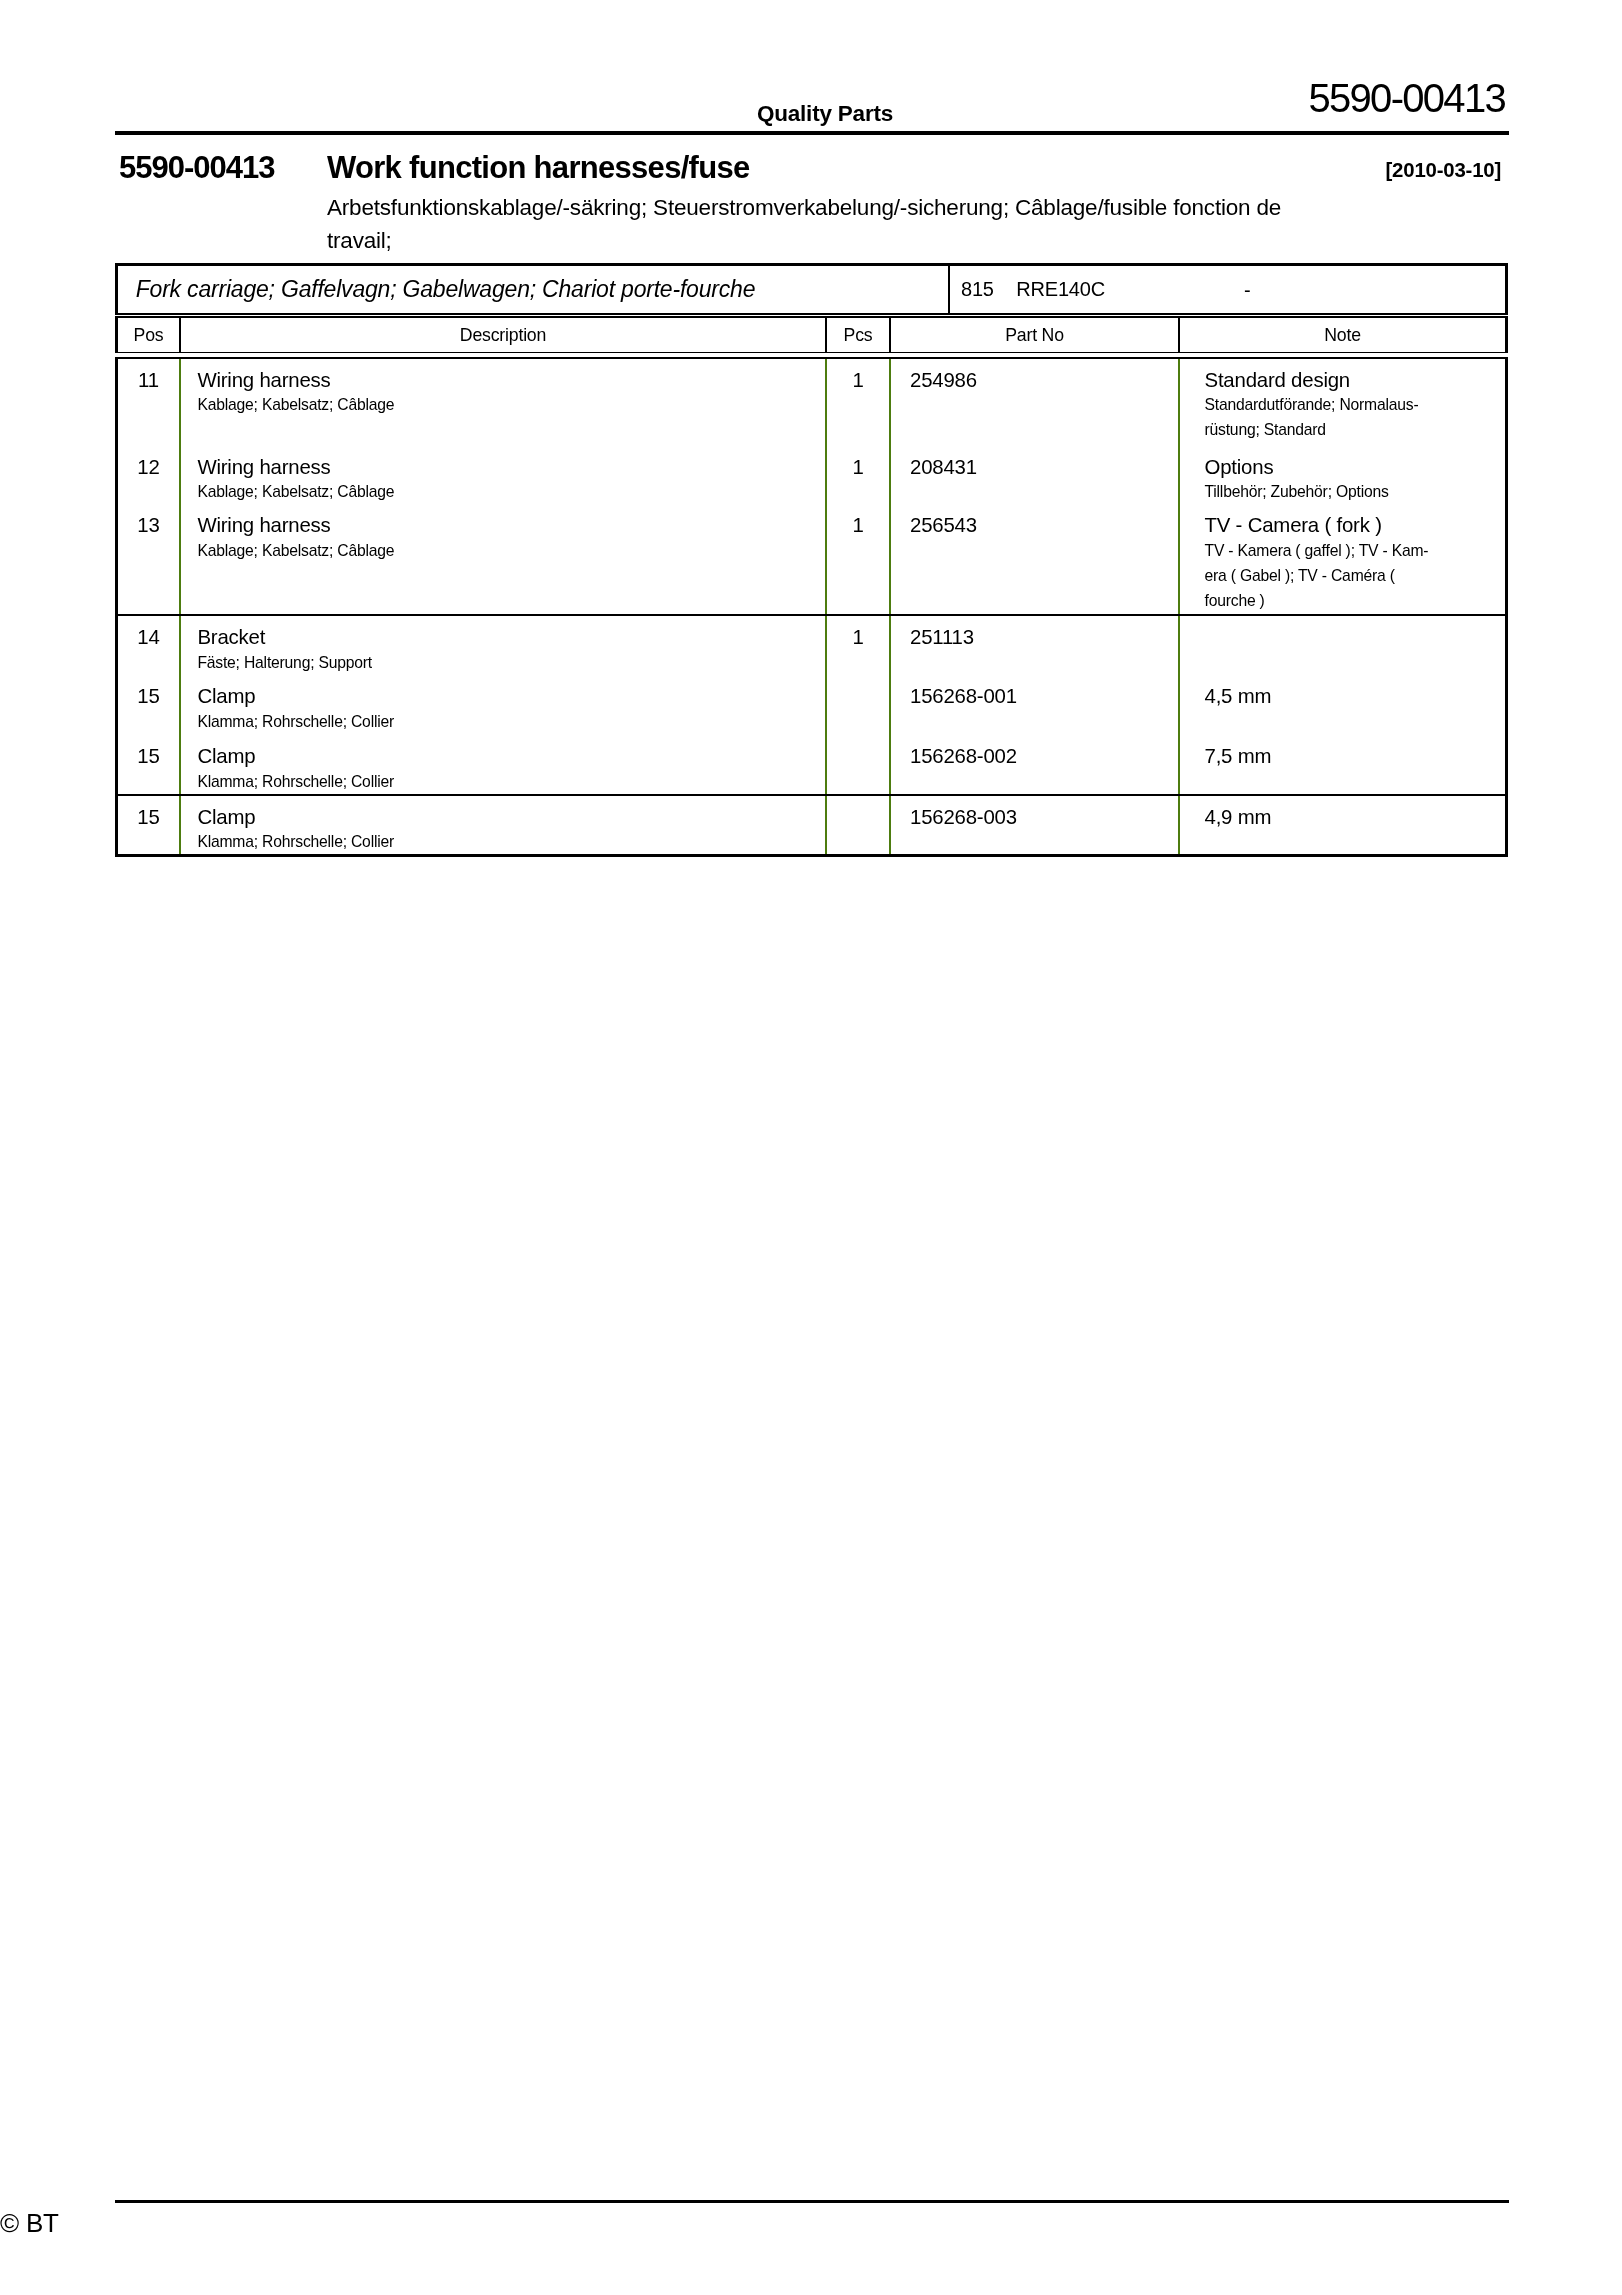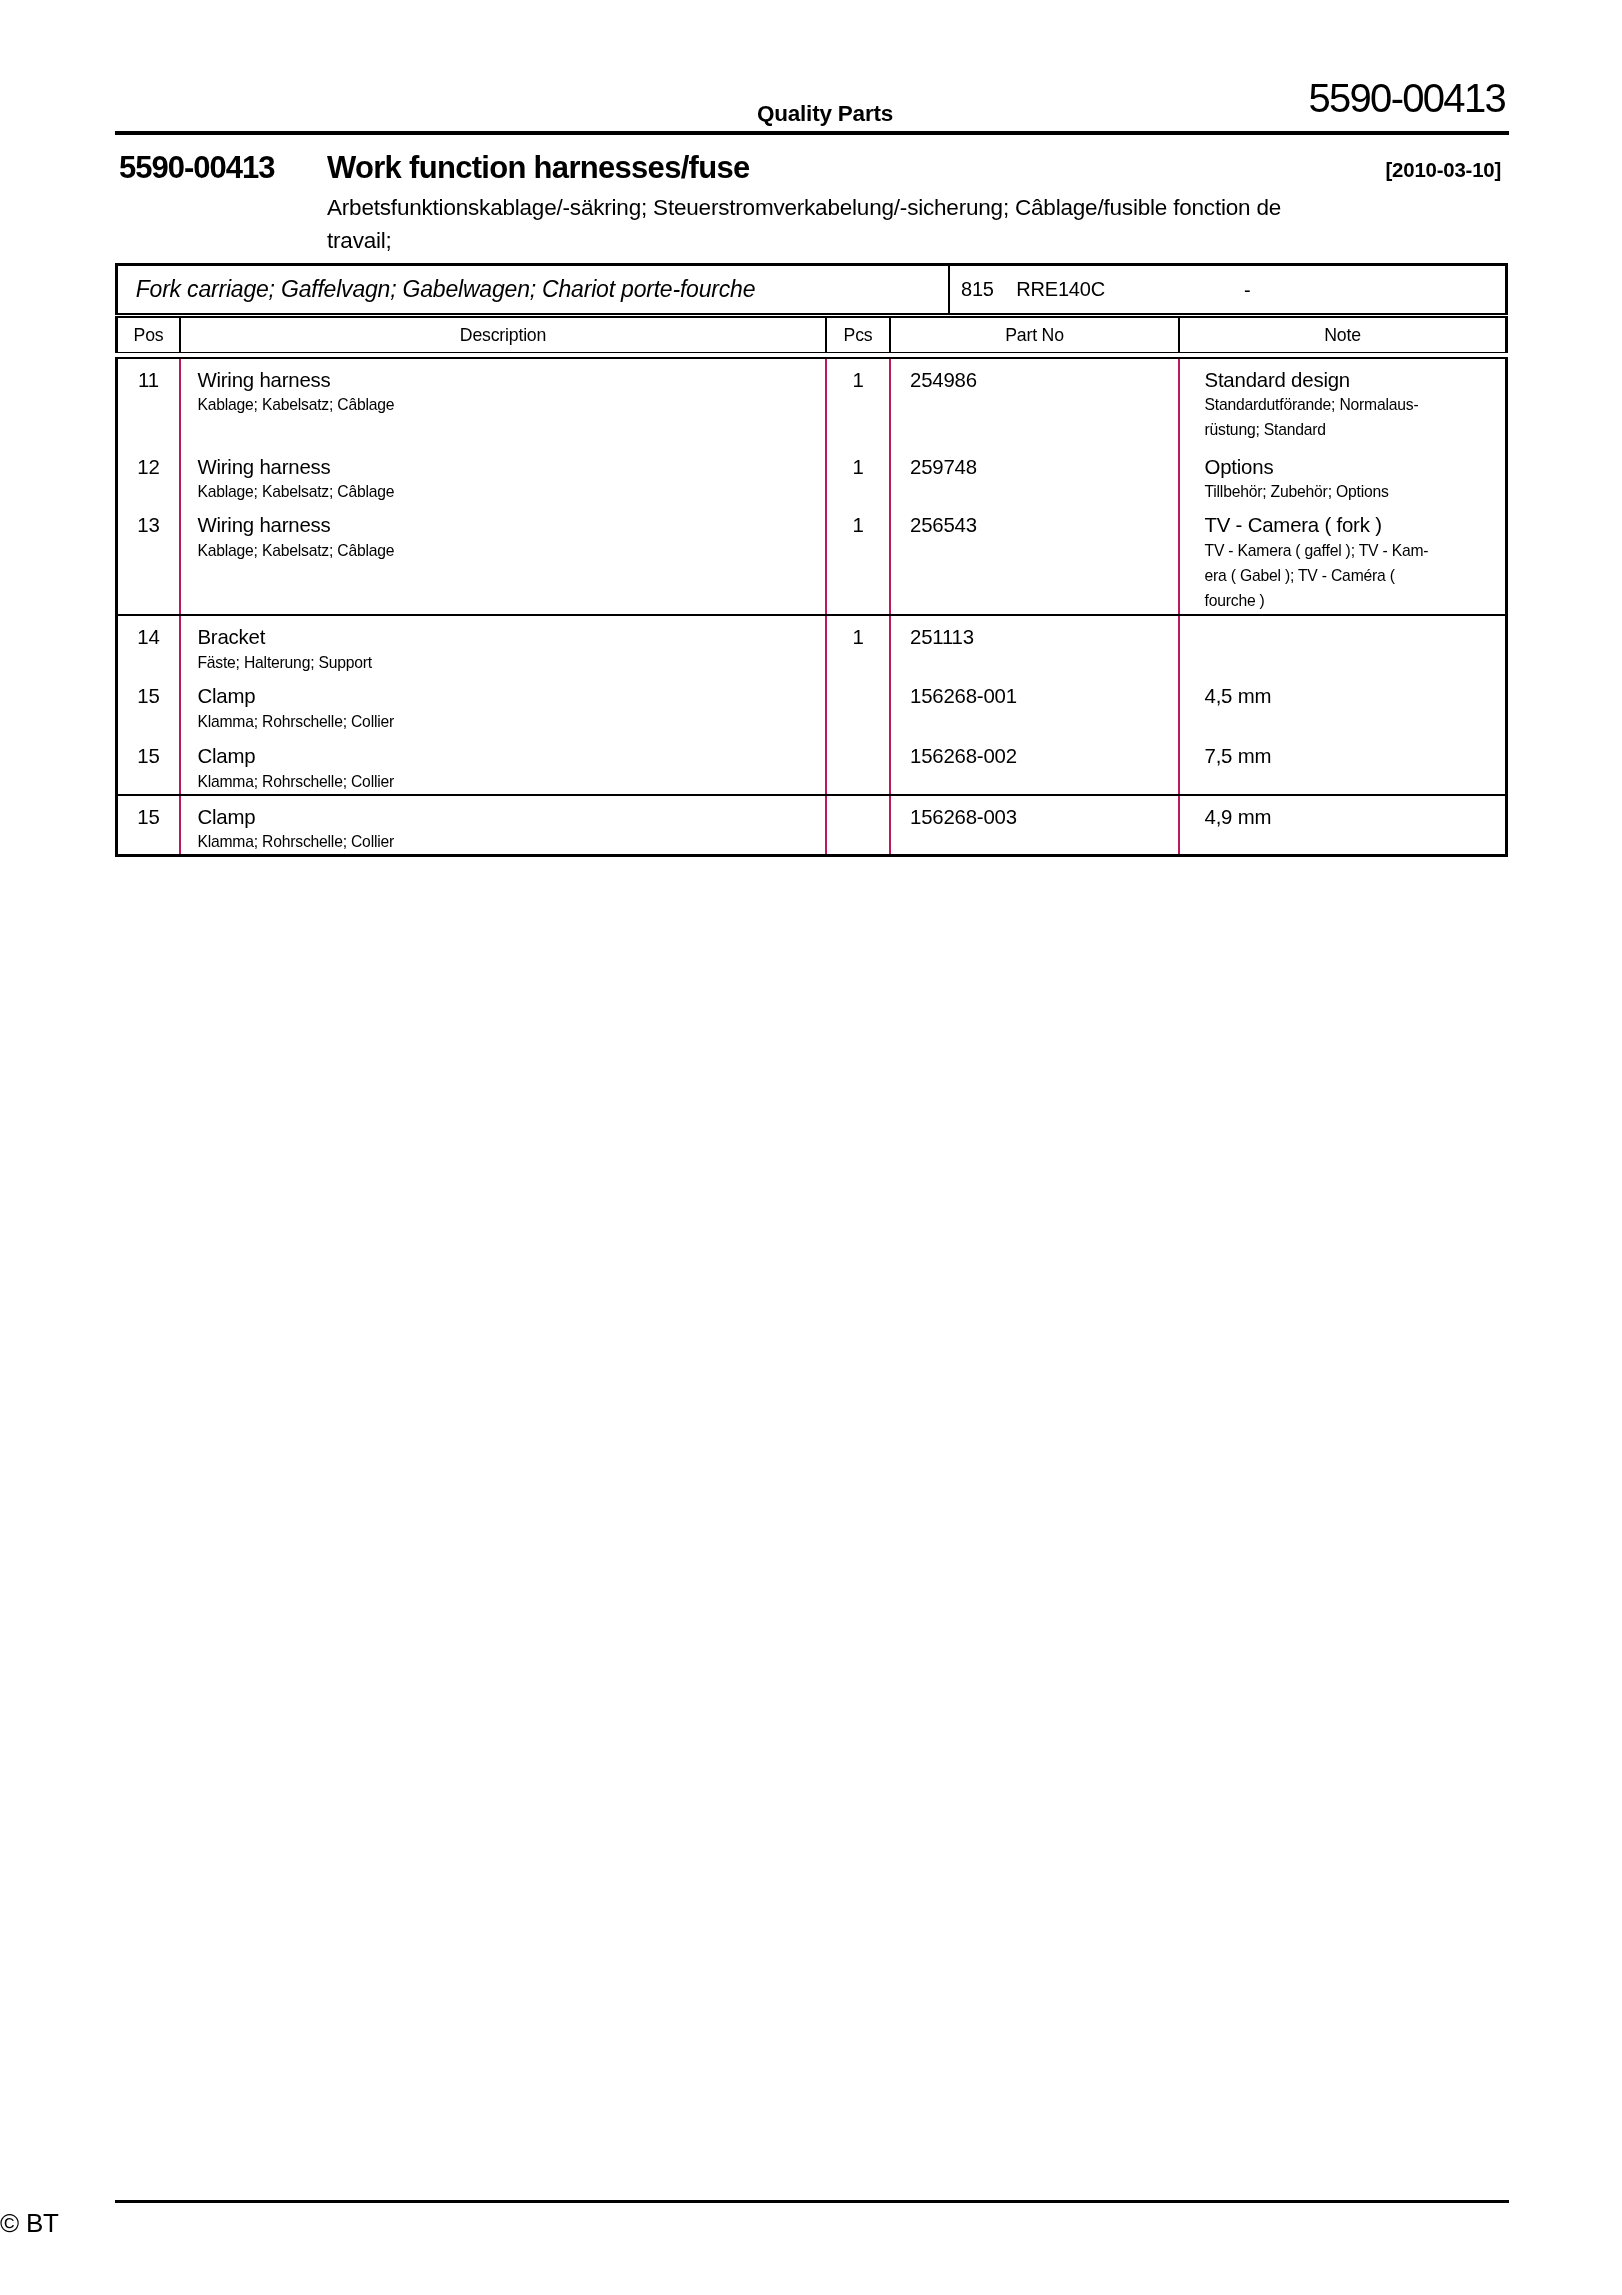--- a/index.html
+++ b/index.html
@@ -93,21 +93,21 @@
 
   #tbody {
     top: 357px; left: 115px; width: 1393px;
     box-sizing: border-box;
     border: 3.4px solid #000; border-top-width: 2px;
   }
   .sec { border-bottom: 2.7px solid #000; }
   .sec:last-child { border-bottom: none; }
 
   .row { }
-  .cell { box-sizing: border-box; border-right: 2px solid #be185d; }
+  .cell { box-sizing: border-box; border-right: 2px solid #4d7c0f; }
   .cell.note { border-right: none; }
   .cell.pos  { text-align: center; font-size: 20.4px; padding-top: 8.9px; line-height: 24.5px; }
   .cell.desc { padding: 8.9px 8.2px 0 16.4px; }
   .cell.pcs  { text-align: center; font-size: 20.4px; padding-top: 8.9px; line-height: 24.5px; }
   .cell.part { font-size: 20.4px; padding: 8.9px 0 0 19px; line-height: 24.5px; }
   .cell.note { padding: 8.9px 9.5px 0 24.5px; }
   .main { font-size: 20.4px; line-height: 24.5px; }
   .sub  { font-size: 15.7px; line-height: 25px; }
 
   .rh-a1 { min-height: 87px; }
@@ -180,21 +180,21 @@
       </div>
     </div>
 
     <div class="row grid5 rh-a2">
       <div class="cell pos">12</div>
       <div class="cell desc">
         <div class="main">Wiring harness</div>
         <div class="sub">Kablage; Kabelsatz; Câblage</div>
       </div>
       <div class="cell pcs">1</div>
-      <div class="cell part">259748</div>
+      <div class="cell part">208431</div>
       <div class="cell note">
         <div class="main">Options</div>
         <div class="sub">Tillbehör; Zubehör; Options</div>
       </div>
     </div>
 
     <div class="row grid5 rh-a3">
       <div class="cell pos">13</div>
       <div class="cell desc">
         <div class="main">Wiring harness</div>

